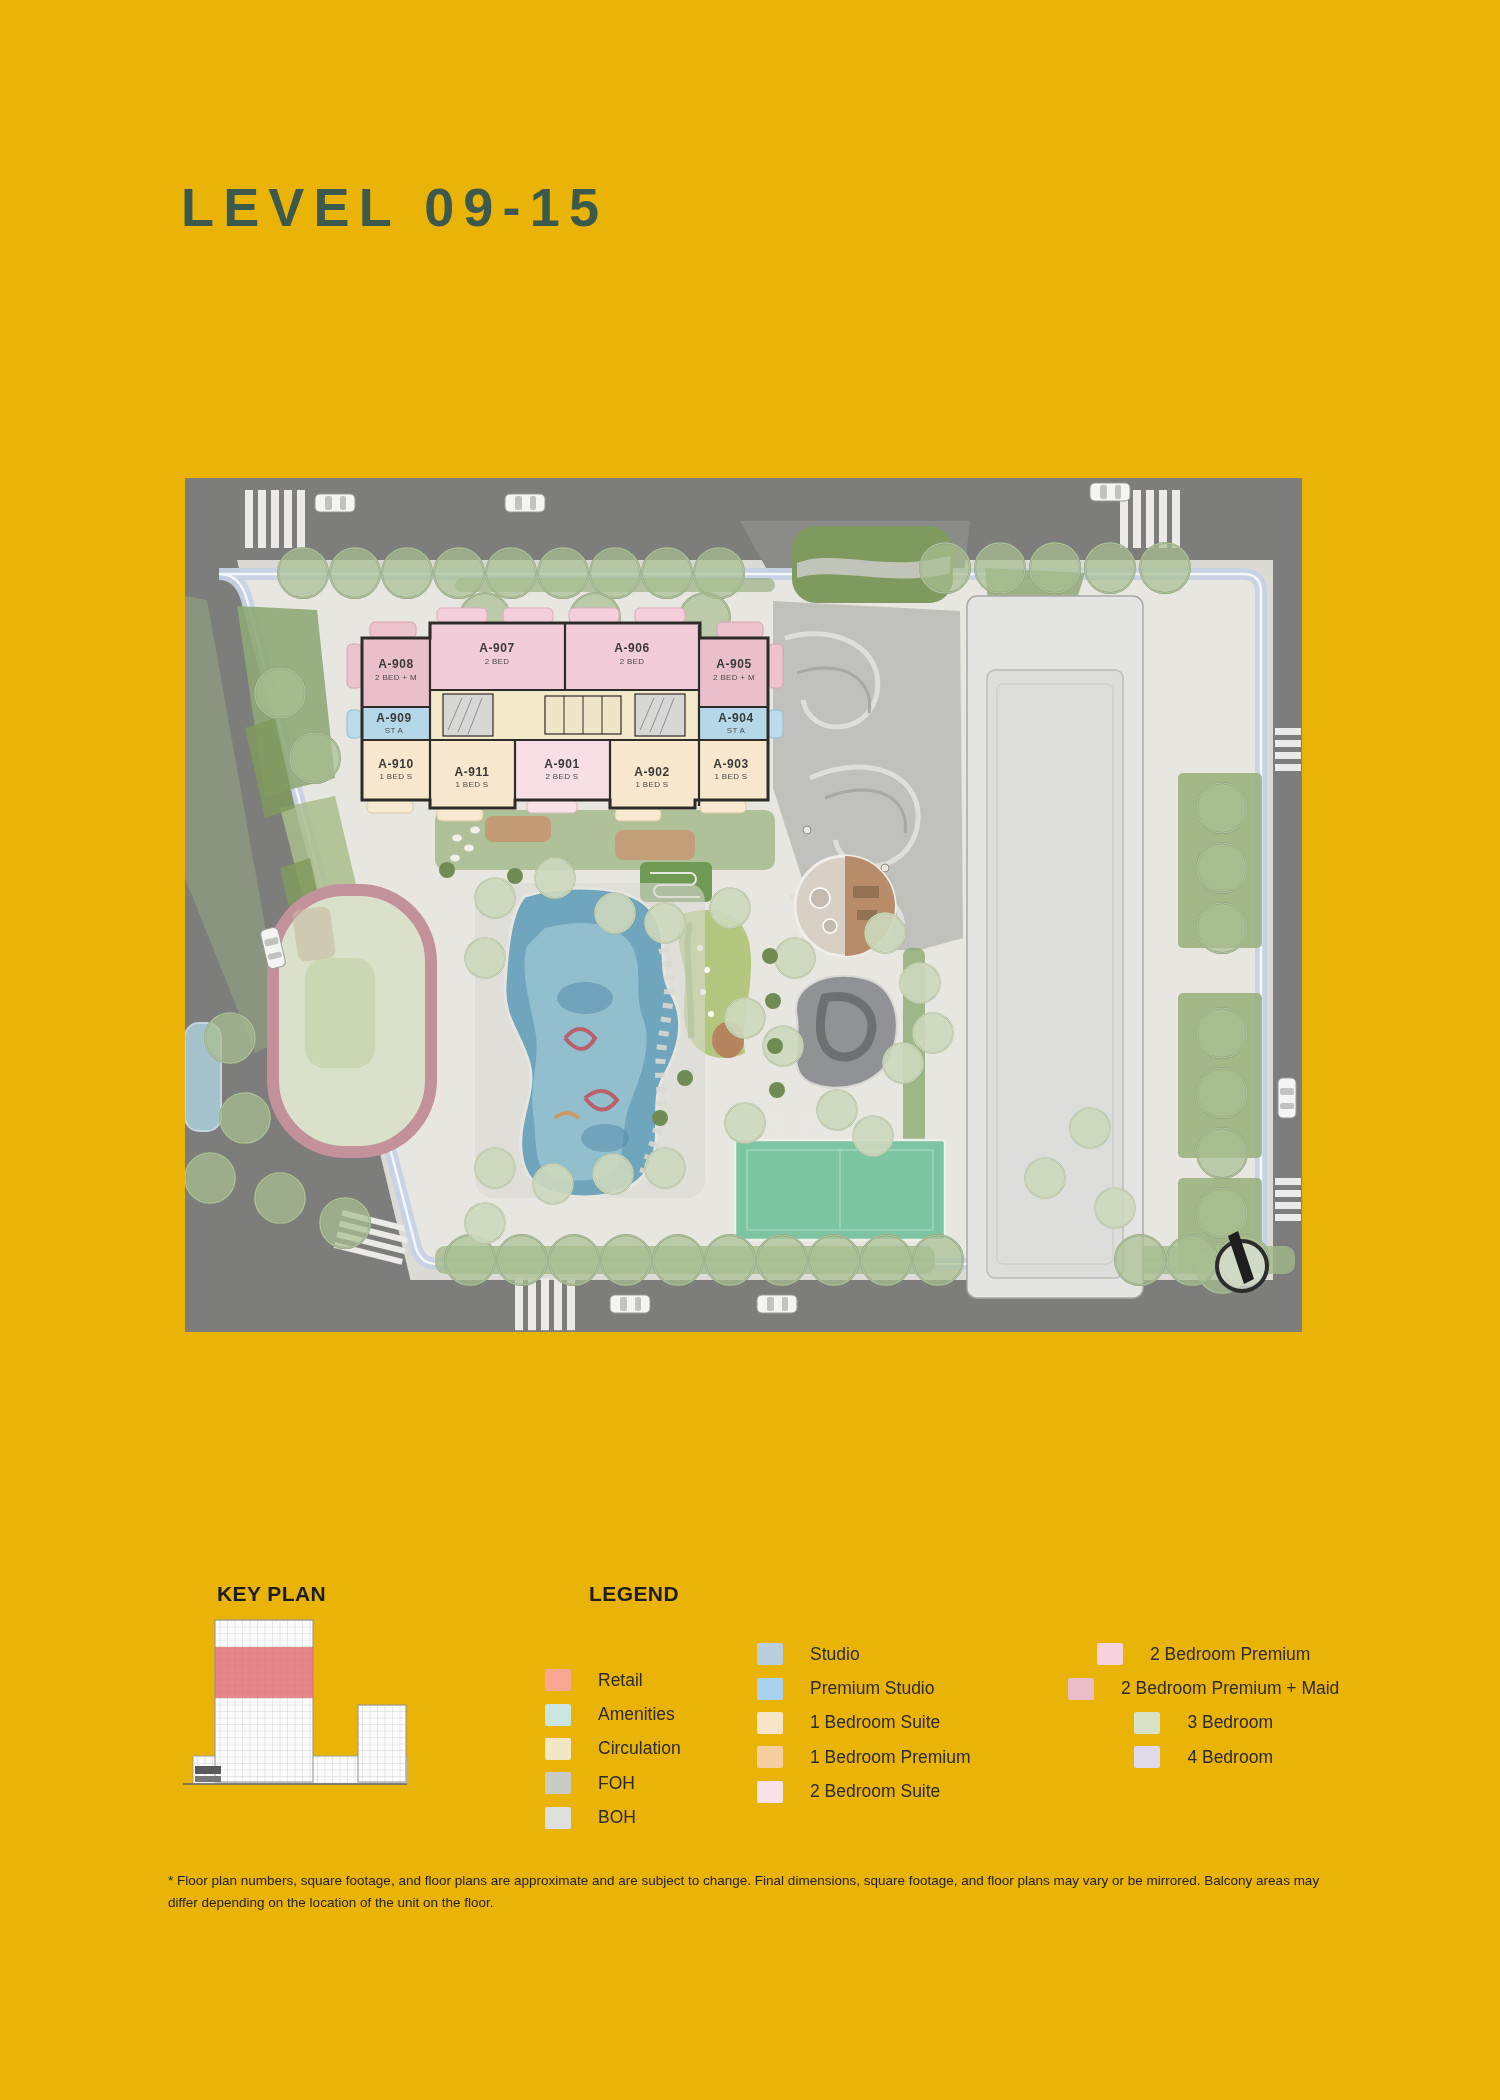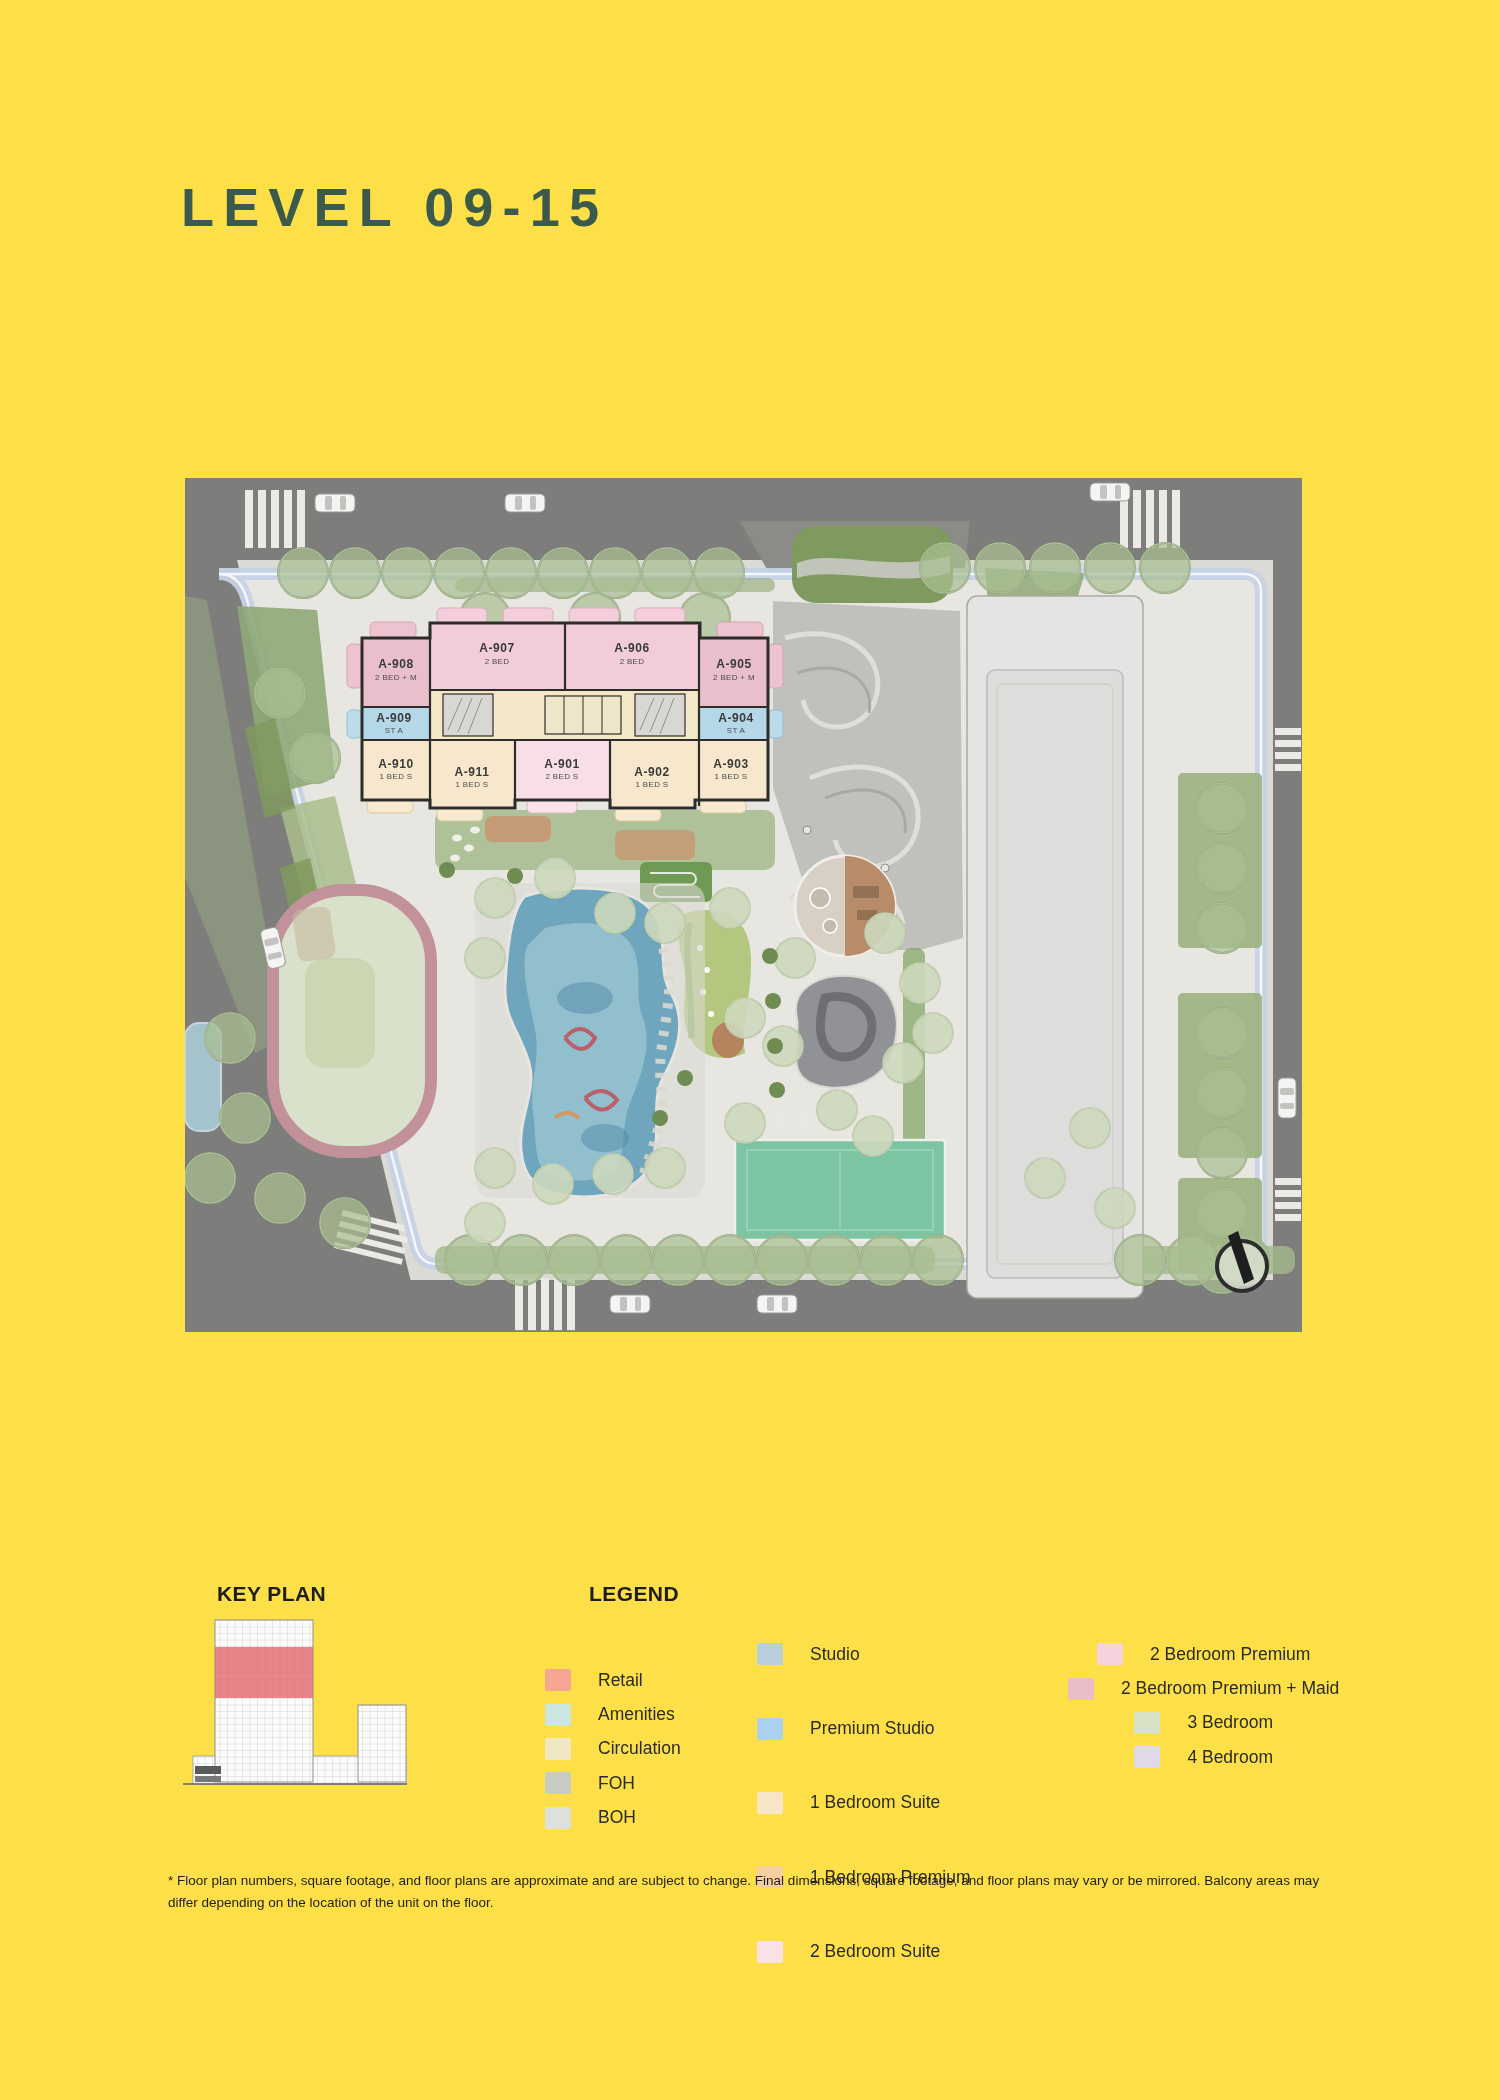--- a/index.html
+++ b/index.html
@@ -1,28 +1,28 @@
 <!DOCTYPE html>
 <html><head>
 <meta charset="utf-8">
 <style>
   html,body{margin:0;padding:0;background:#ffffff;}
-  .page{position:relative;width:1500px;height:2100px;background:#fde047;overflow:hidden;
+  .page{position:relative;width:1500px;height:2100px;background:#eab308;overflow:hidden;
         font-family:"Liberation Sans",sans-serif;}
   .title{position:absolute;left:181px;top:176px;margin:0;
          font-size:54px;font-weight:700;letter-spacing:0.17em;color:#3c5a4b;}
   .siteplan{position:absolute;left:185px;top:478px;width:1117px;height:854px;}
   .siteplan svg{display:block;width:100%;height:100%;}
   .section-label{position:absolute;font-size:21px;font-weight:700;color:#1d1d1d;letter-spacing:0.02em;}
   .keyplan-title{left:217px;top:1582px;}
   .legend-title{left:547px;top:1582px;margin-left:42px;}
   .keyplan{position:absolute;left:183px;top:1608px;width:224px;height:184px;}
   .legend-col{position:absolute;top:1637px;display:flex;flex-direction:column;}
   .legend-col.c1{left:545px;margin-top:26px;}
-  .legend-col.c2{left:757px;gap:40px;}
+  .legend-col.c2{left:757px;}
   .legend-col.c3{left:1068px;align-items:center;}
   .lrow{display:flex;align-items:center;height:34.4px;}
   .sw{width:26px;height:22px;border-radius:2px;flex:0 0 auto;}
   .ll{margin-left:27px;font-size:17.5px;color:#2b2b2b;white-space:nowrap;}
   .footnote{position:absolute;left:168px;top:1870px;width:1175px;margin:0;
             font-size:13.5px;line-height:1.65;color:#1f1f1f;}
   
   .uid{font-family:"Liberation Sans",sans-serif;font-size:12px;font-weight:700;fill:#3a3a3a;letter-spacing:0.05em;}
   .usub{font-family:"Liberation Sans",sans-serif;font-size:8px;fill:#4a4a4a;letter-spacing:0.04em;}
 </style>

